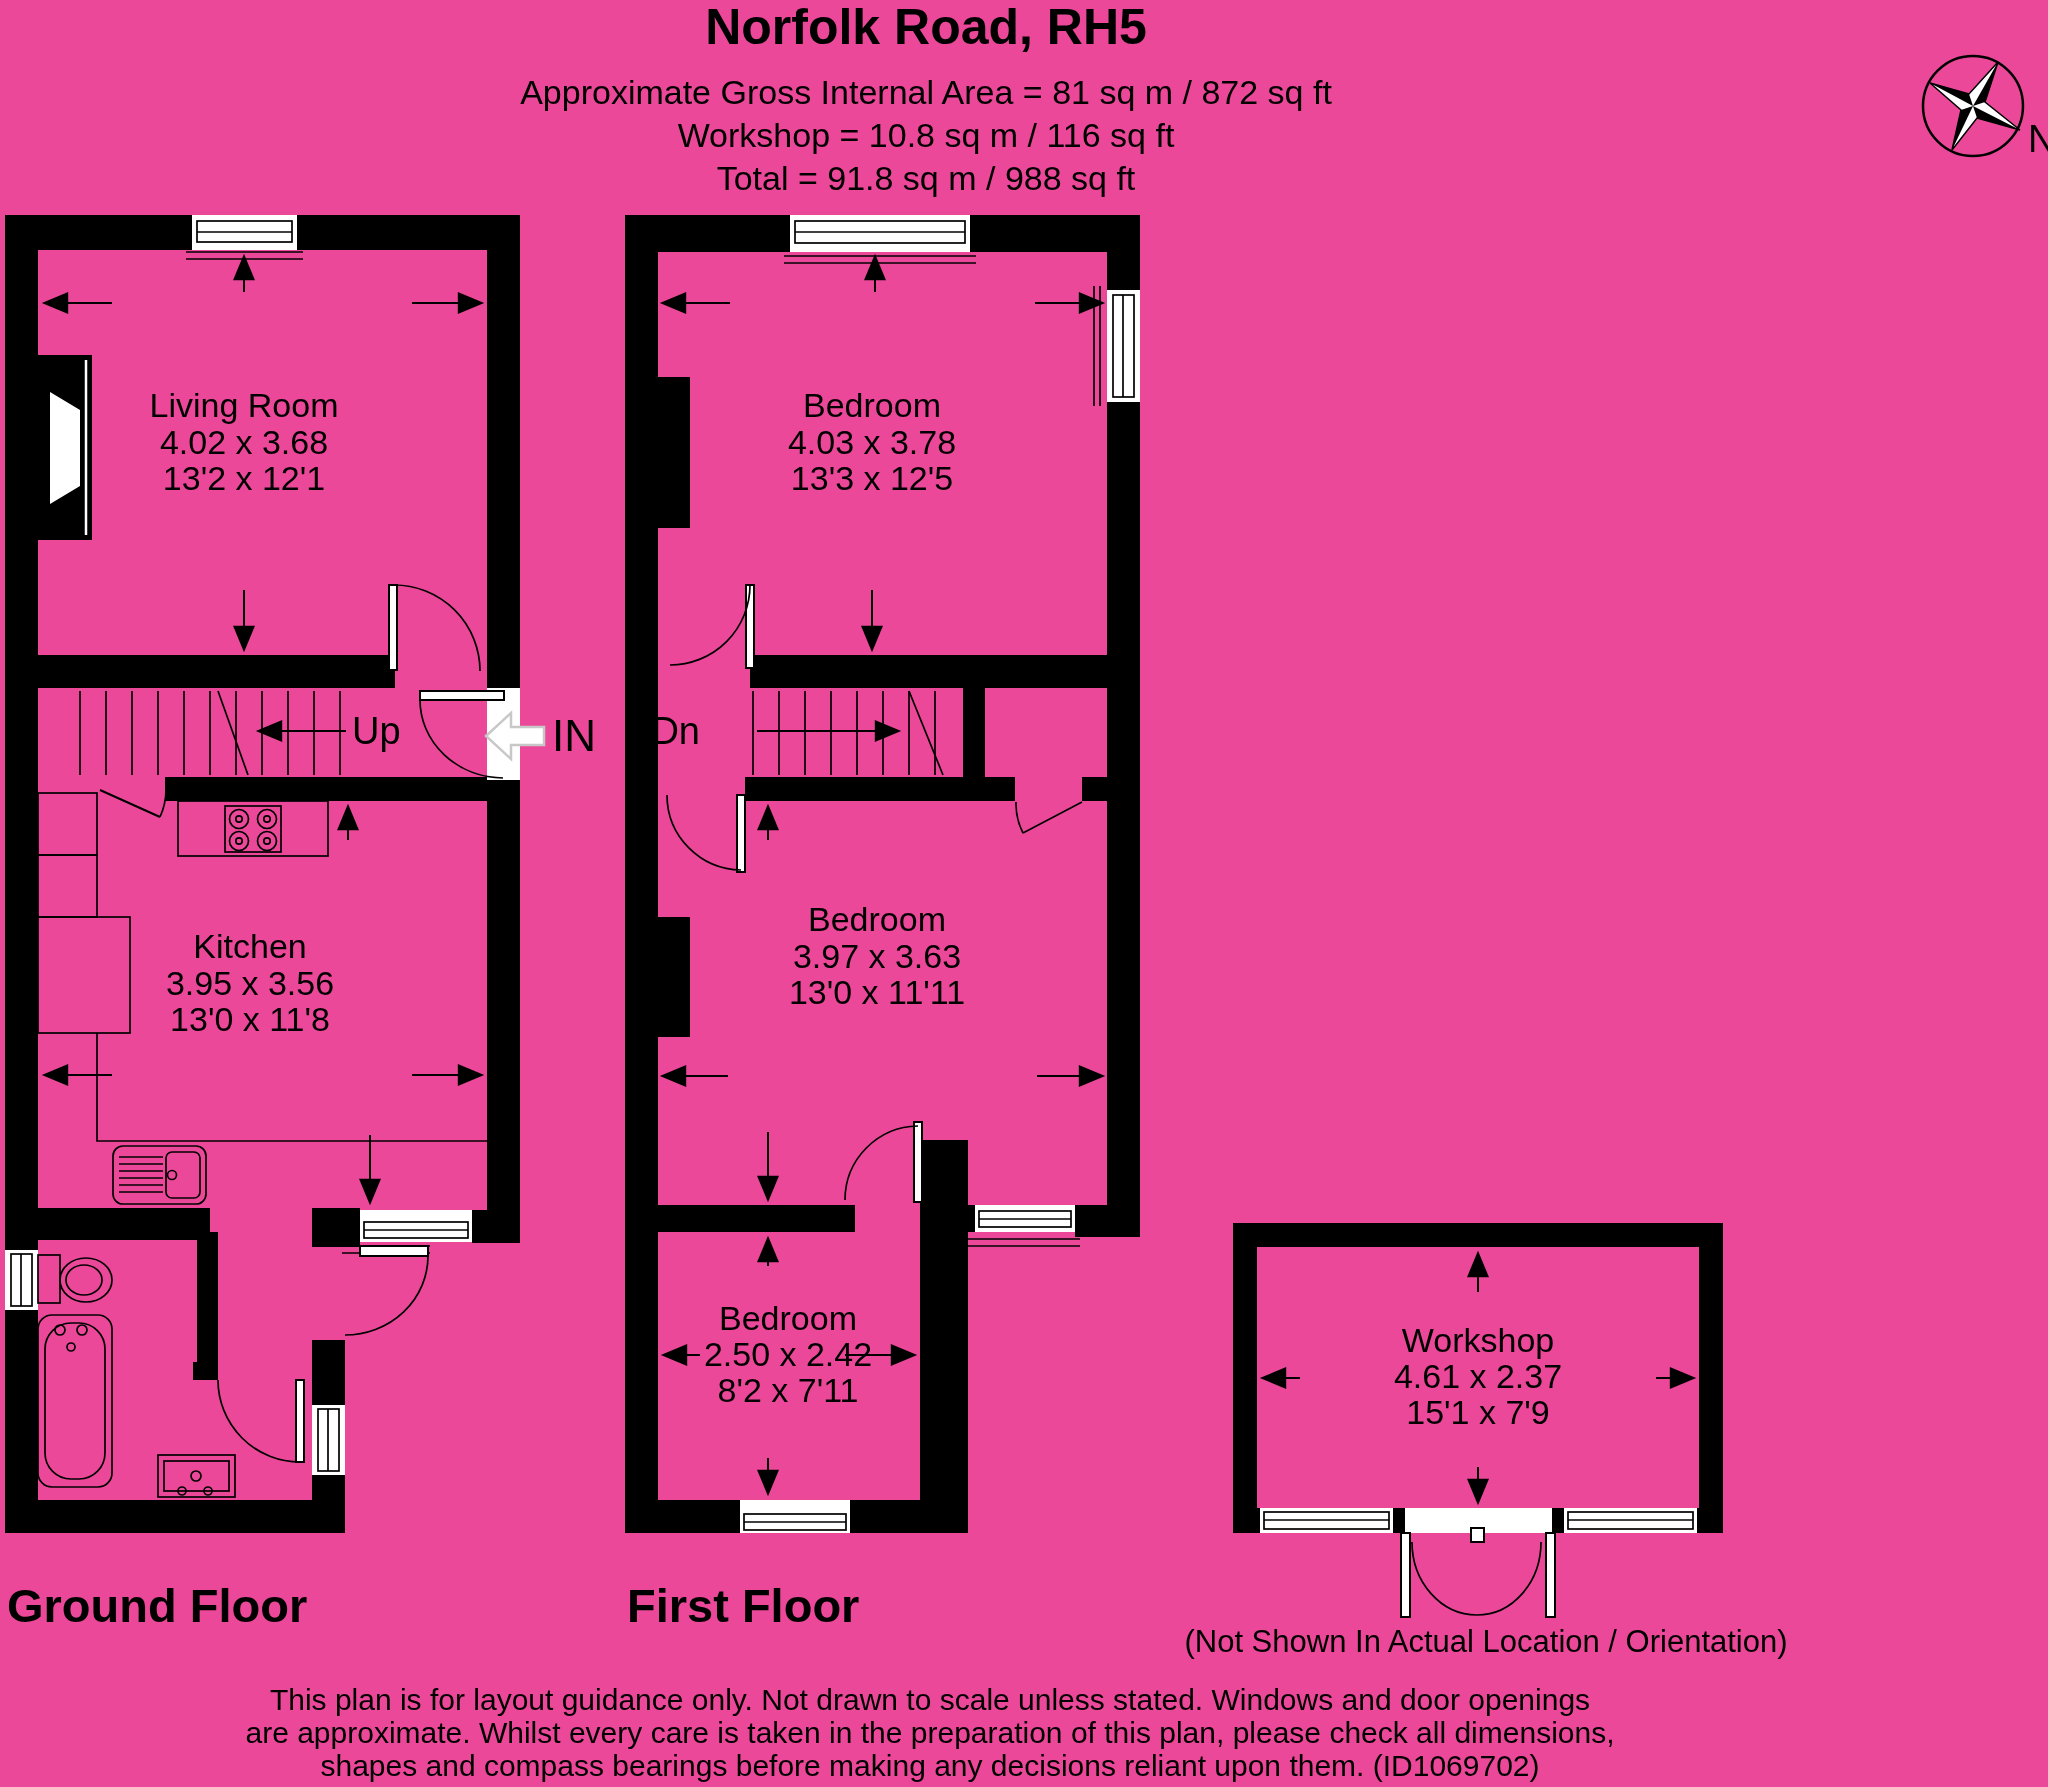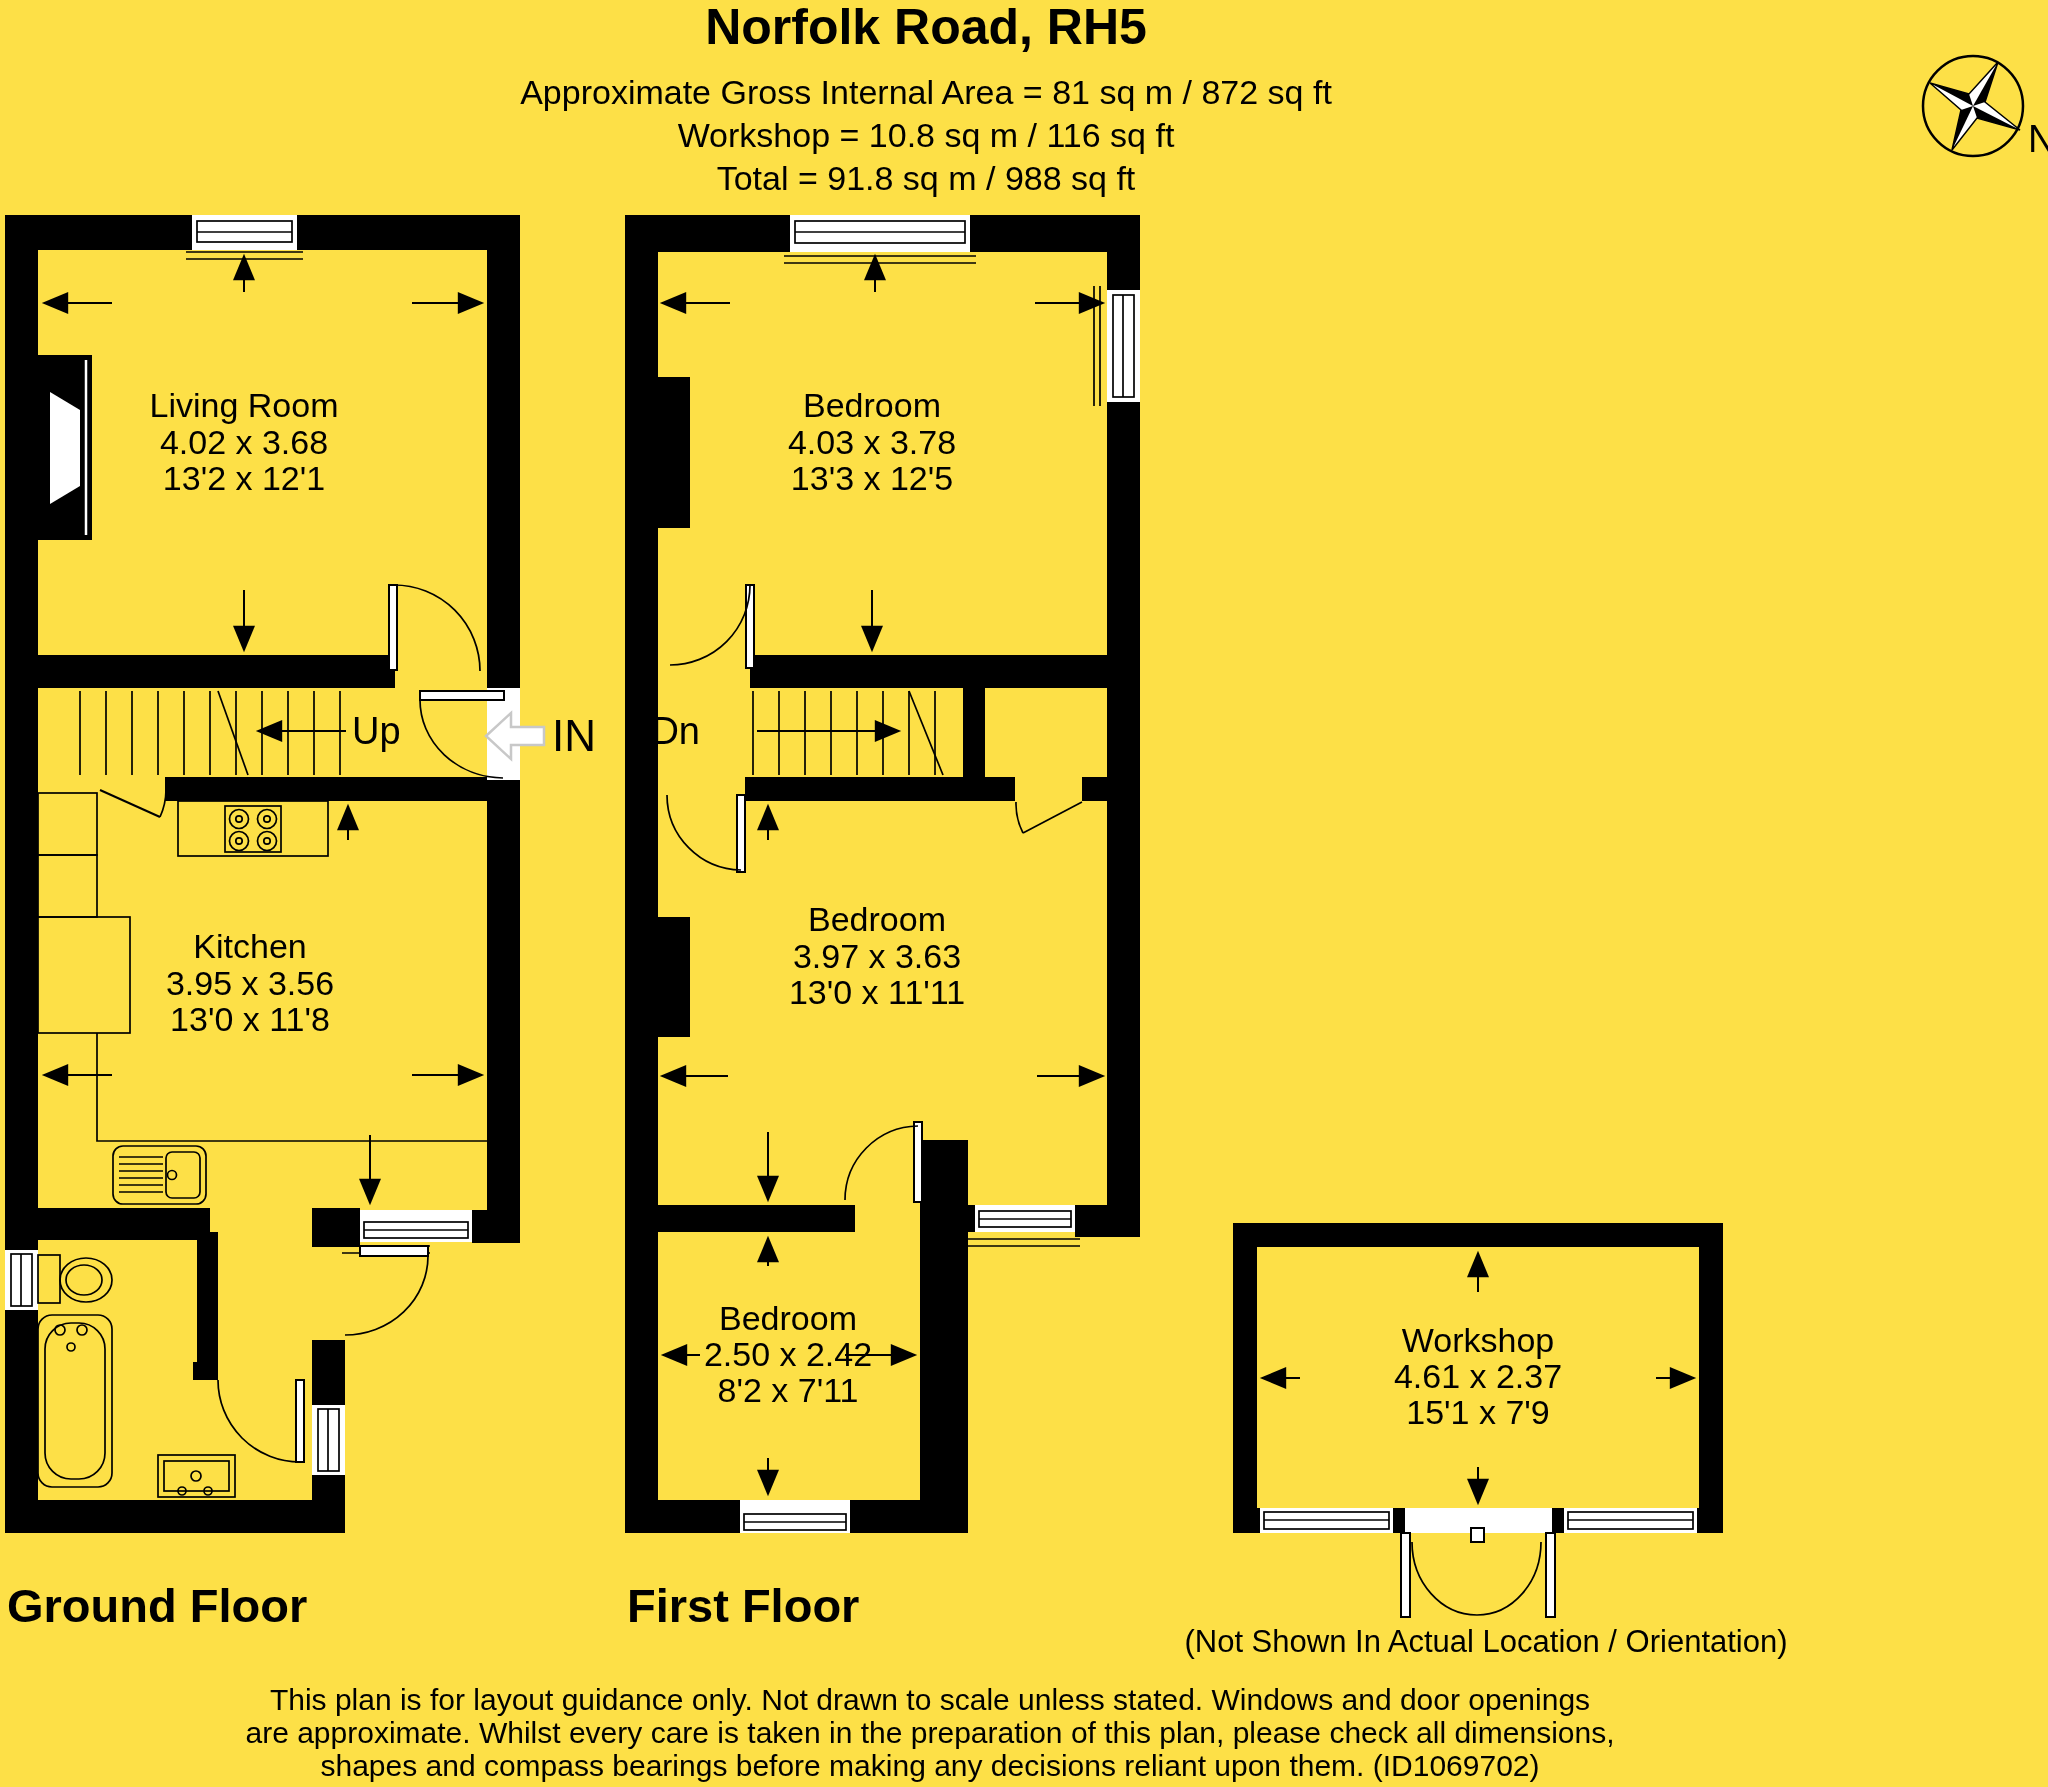--- a/index.html
+++ b/index.html
@@ -1,16 +1,16 @@
 <!DOCTYPE html>
 <html><head>
 <meta charset="utf-8">
 <style>
   html,body{margin:0;padding:0;background:#fff;}
-  .page{position:relative;width:2048px;height:1787px;background:#fde047;overflow:hidden;
+  .page{position:relative;width:2048px;height:1787px;background:#ec4899;overflow:hidden;
         font-family:"Liberation Sans", sans-serif;}
   svg text{font-family:"Liberation Sans", sans-serif;fill:#000;}
   .w{fill:#000;stroke:none;}
   .wf{fill:#fff;stroke:none;}
   .ol{fill:#fff;stroke:#000;stroke-width:2;}
   .ln{stroke:#000;stroke-width:2;fill:none;}
   .thin{stroke:#000;stroke-width:1.7;fill:none;}
   .wln{stroke:#fff;stroke-width:2.5;fill:none;}
   .dim{stroke:#000;stroke-width:2;fill:none;}
   .t-title{font-size:50px;font-weight:bold;text-anchor:middle;}

